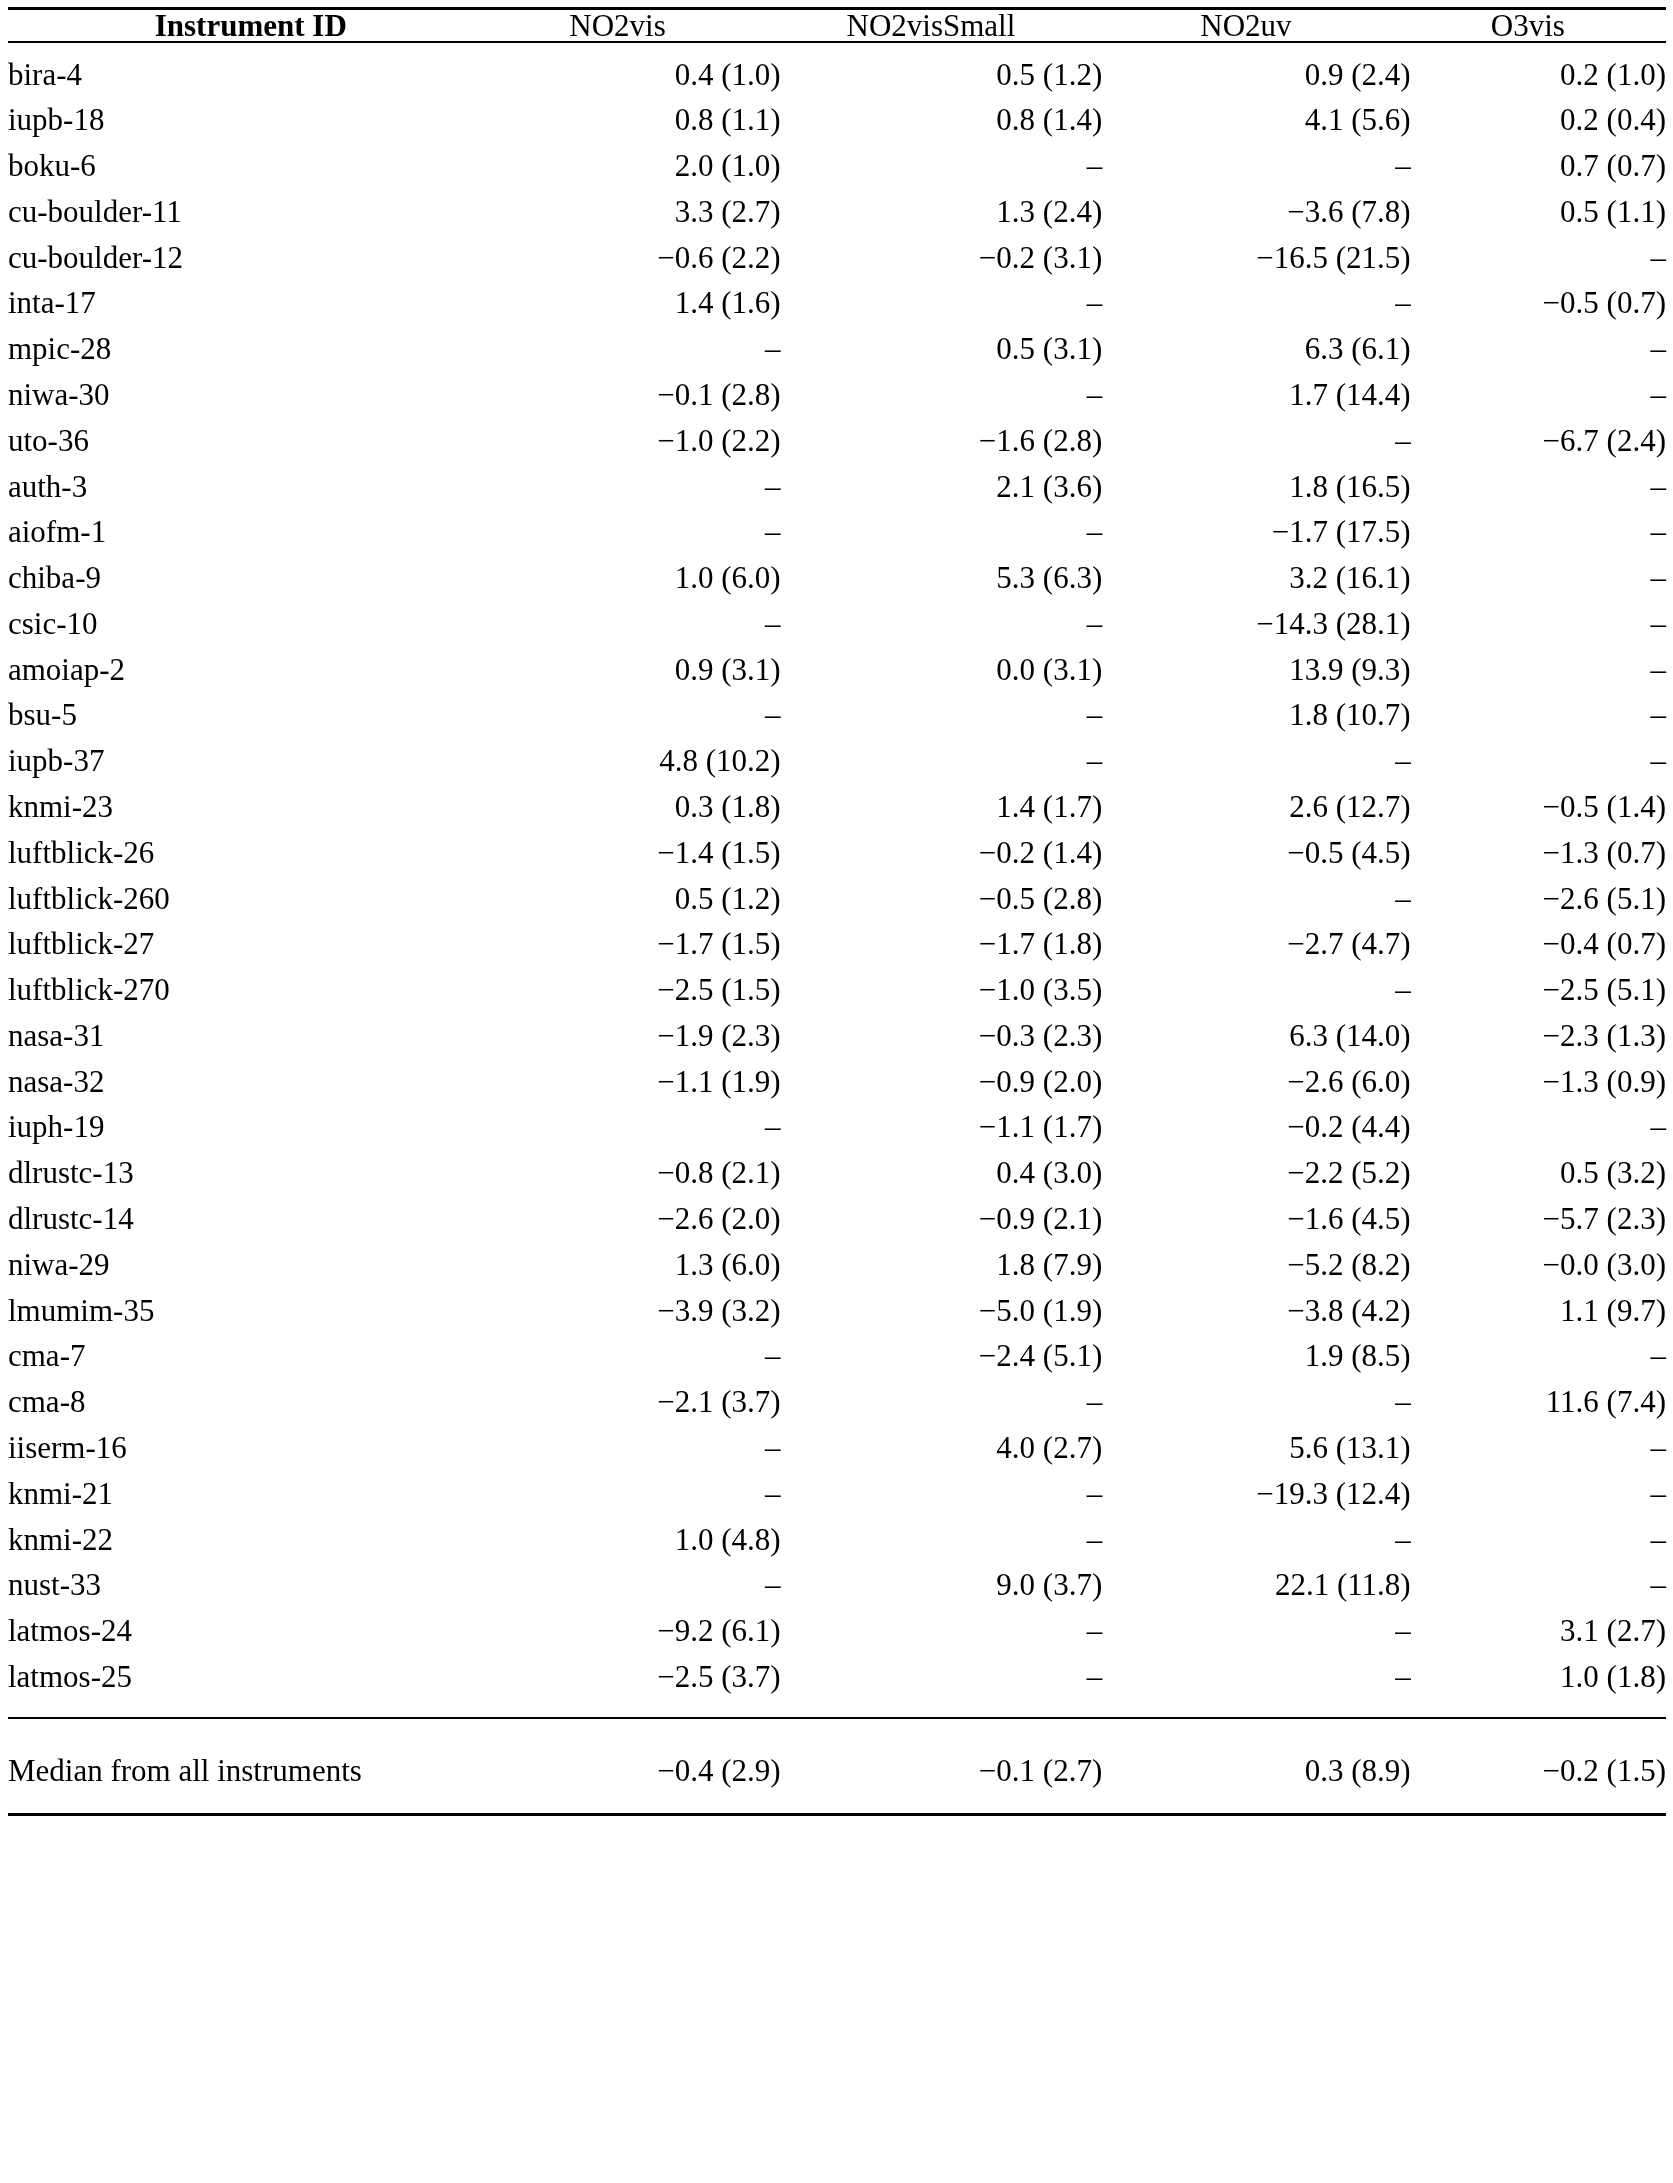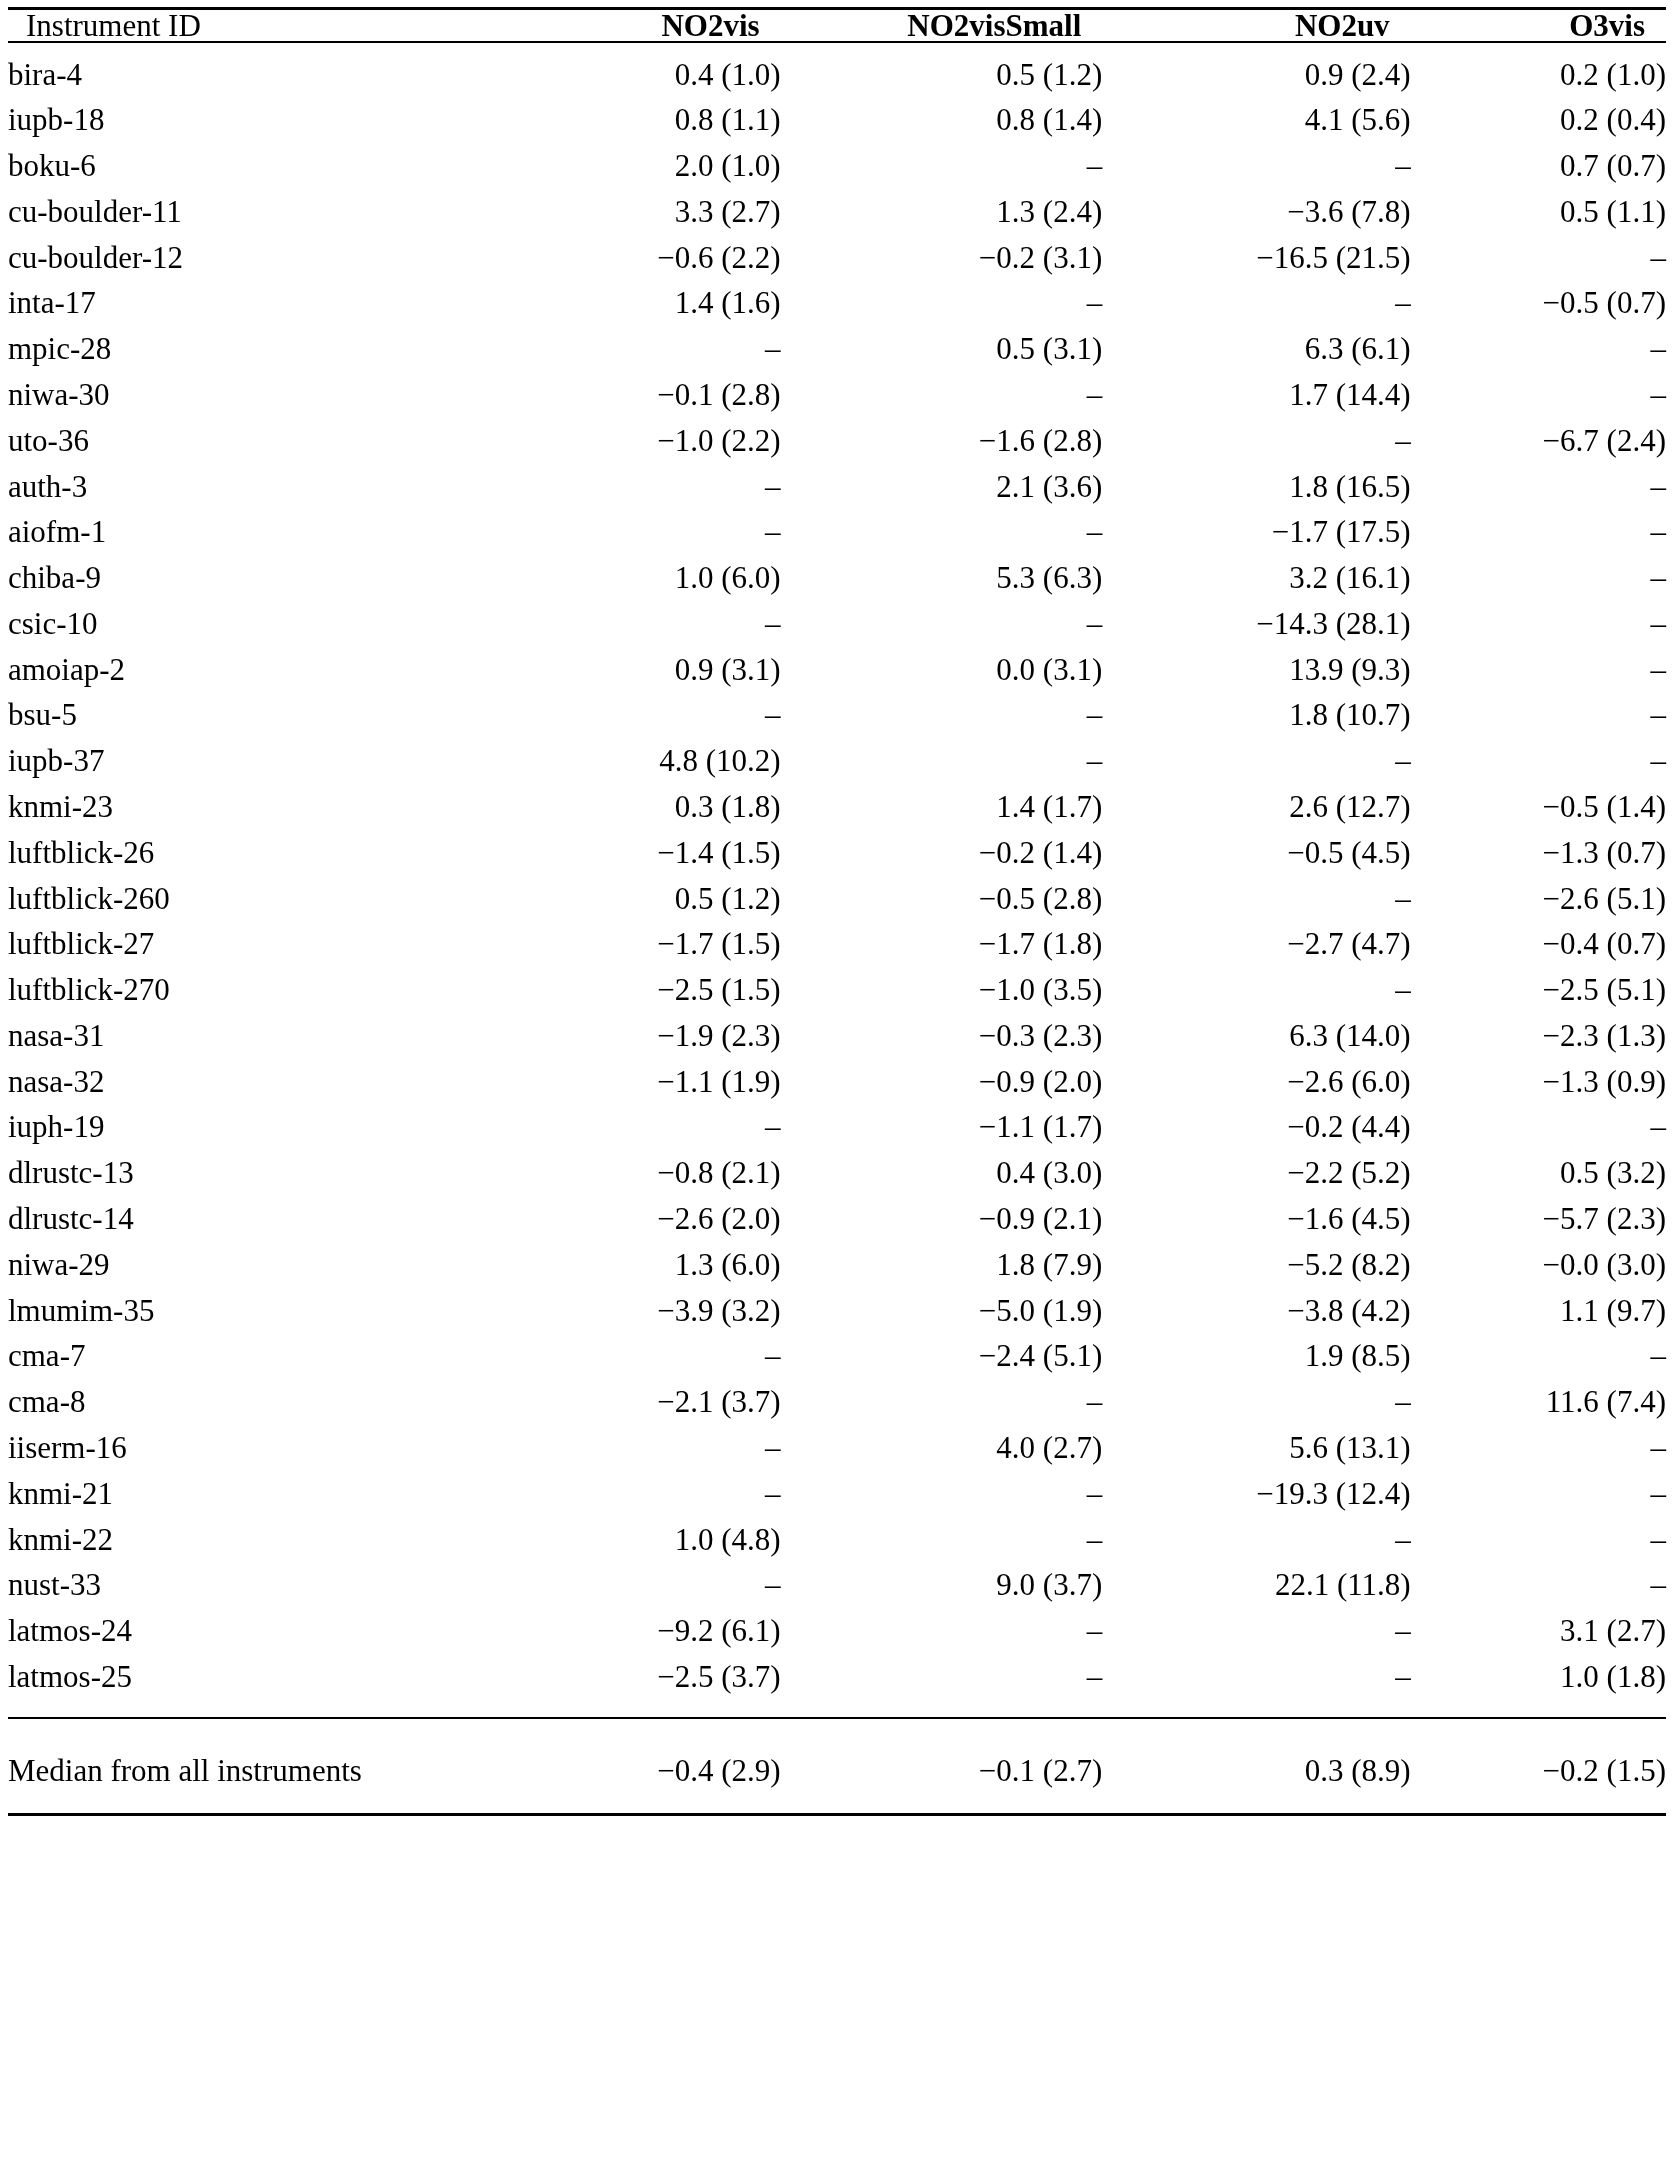--- a/index.html
+++ b/index.html
@@ -32,27 +32,26 @@
   table.data th, table.data td {
     padding: 0;
     vertical-align: baseline;
   }
   thead th {
     font-weight: normal;
     padding-bottom: 14.6px;
     padding-top: 3.2px;
   }
   thead th.left {
-    text-align: left;
+    text-align: center;
     padding-left: 18px;
+    font-weight: bold;
   }
   thead th.right {
-    text-align: right;
     padding-right: 21px;
-    font-weight: bold;
   }
   .rule-top {
     border-top: 3.2px solid #000;
   }
   .rule-mid {
     border-top: 2.4px solid #000;
   }
   .rule-bottom {
     border-top: 3.2px solid #000;
   }

